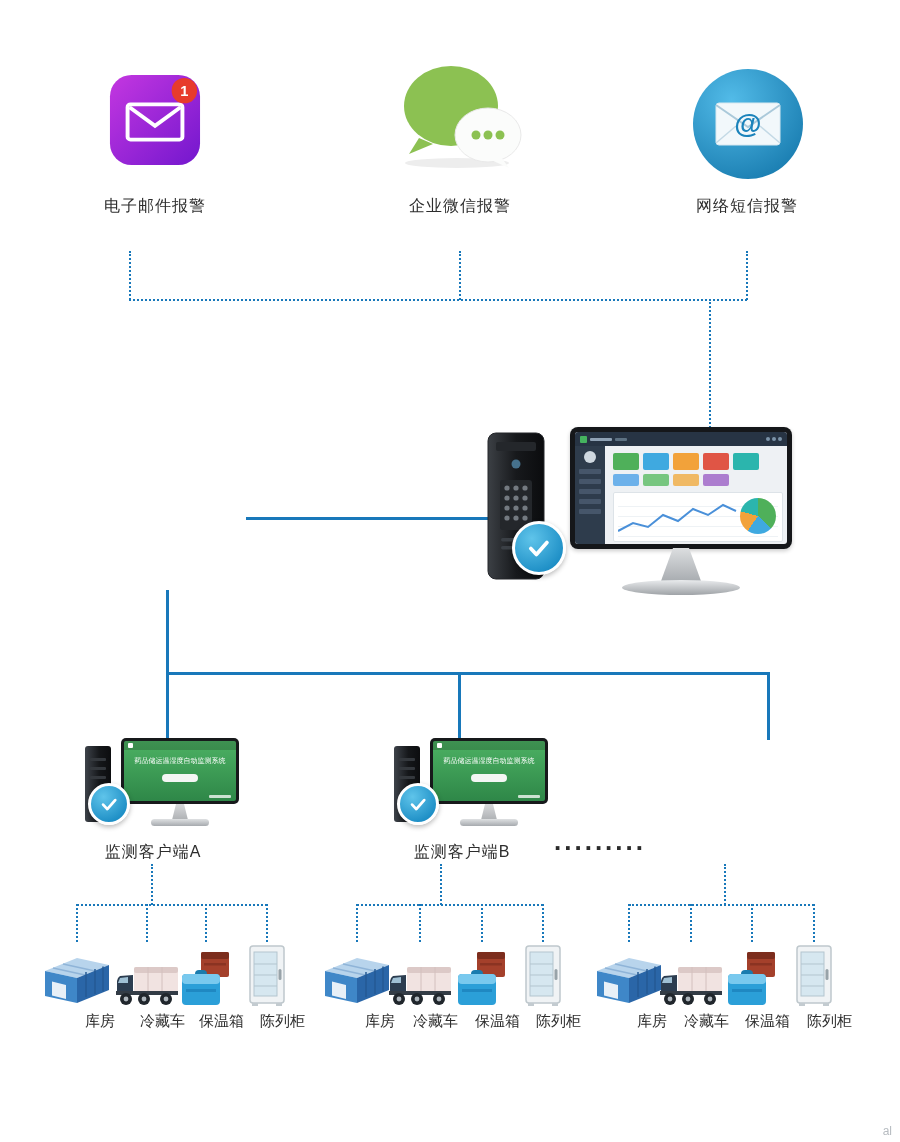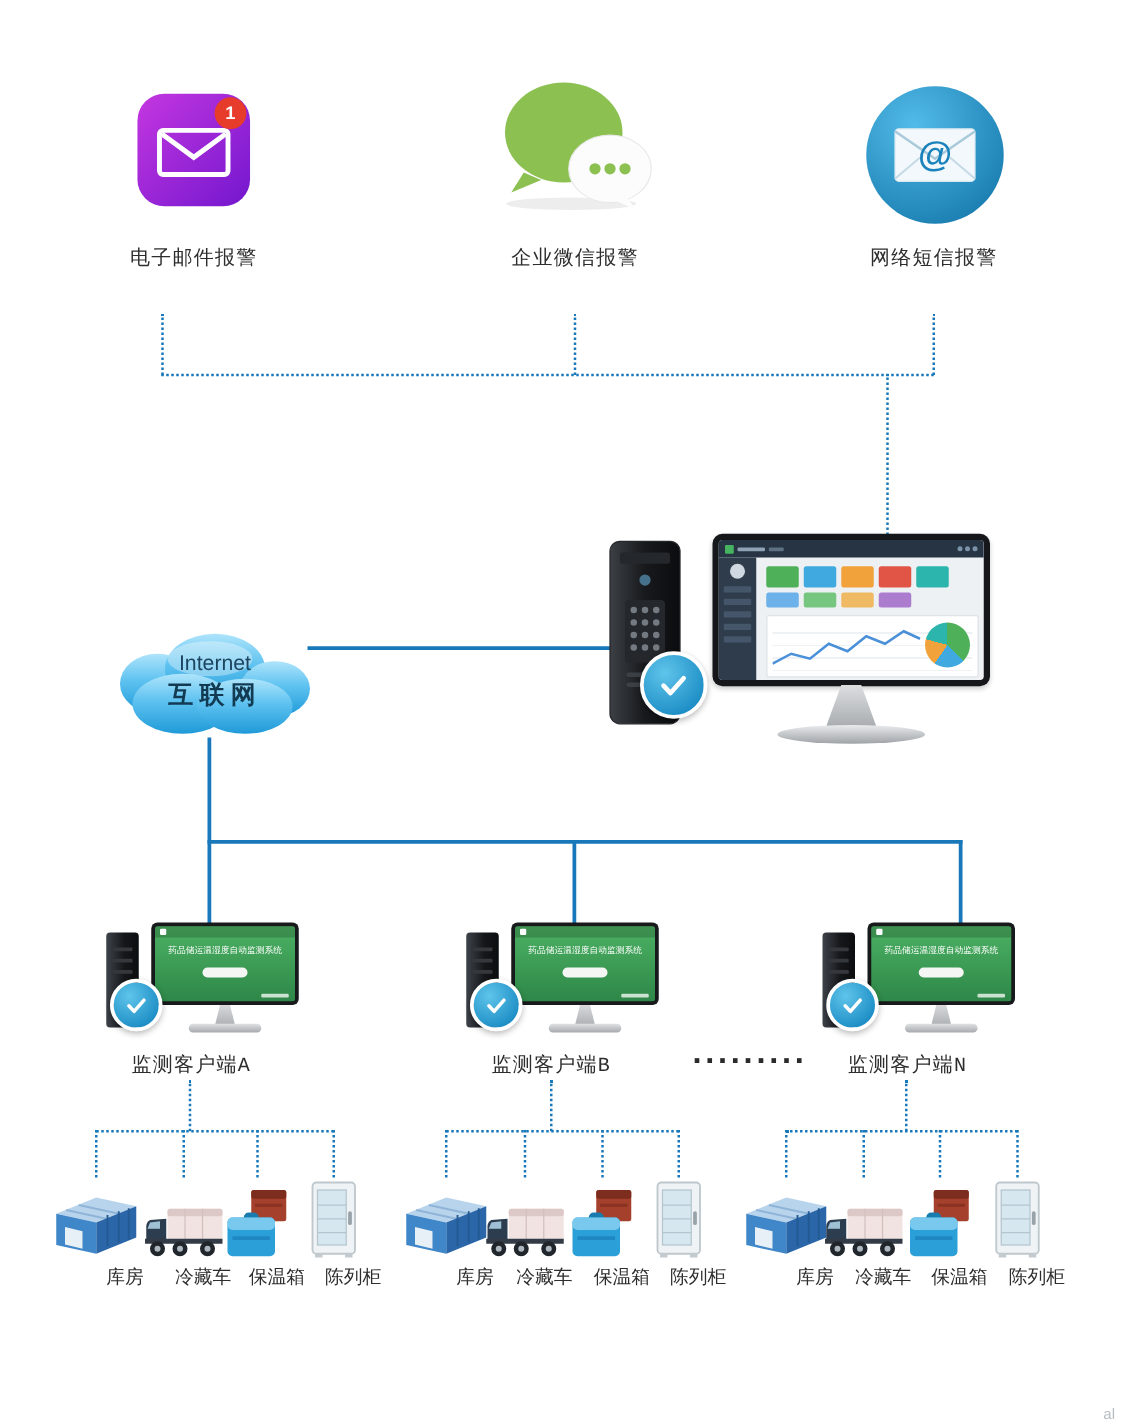--- a/index.html
+++ b/index.html
@@ -59,21 +59,21 @@
            background:linear-gradient(180deg,#4cb163,#2e8748);}
   .chead{position:absolute;top:0;left:0;right:0;height:9px;background:rgba(0,0,0,.18);}
   .clogo{position:absolute;top:2px;left:4px;width:5px;height:5px;background:#fff;border-radius:1px;}
   .ctitle{position:absolute;top:15px;left:0;right:0;text-align:center;color:#fff;font-size:7px;line-height:9px;}
   .cpill{position:absolute;top:33px;left:50%;transform:translateX(-50%);width:36px;height:8px;background:#f4f6f4;border-radius:4px;}
   .cfoot{position:absolute;bottom:3px;right:5px;width:22px;height:3px;background:rgba(255,255,255,.75);border-radius:1px;}
   .cneck{position:absolute;left:89px;top:66px;width:16px;height:16px;background:linear-gradient(#d7d9db,#aeb1b4);
          clip-path:polygon(25% 0,75% 0,100% 100%,0 100%);}
   .cbase{position:absolute;left:68px;top:81px;width:58px;height:7px;border-radius:4px;background:linear-gradient(#dfe1e3,#a6aaae);}
   .check-sm{left:5px;top:45px;width:42px;height:42px;}
-  .nlabel{position:absolute;left:0;top:104px;width:140px;text-align:center;font-size:16px;color:#2d2d2d;letter-spacing:1px;font-family:Liberation Mono, monospace;}
+  .nlabel{position:absolute;left:0;top:104px;width:140px;text-align:center;font-size:16px;color:#2d2d2d;letter-spacing:1px;}
   
   .dev{position:absolute;width:76px;text-align:right;}
   .dico{height:64px;display:flex;align-items:flex-end;justify-content:center;}
   .dlabel{margin-top:4px;font-size:15px;color:#2d2d2d;}
   .wm{position:absolute;right:8px;bottom:4px;font-size:12px;color:#b7bcc1;}
 </style>
 </head>
 <body>
 
 <svg width="0" height="0" style="position:absolute" aria-hidden="true">
@@ -206,34 +206,20 @@
   <svg class="abs" style="left:691px;top:67px" width="114" height="114" viewBox="0 0 114 114">
     <circle cx="57" cy="57" r="55" fill="url(#g-mail)"></circle>
     <rect x="25" y="36" width="64" height="42" rx="3" fill="#f2f8fb" stroke="#d8e8f0" stroke-width="1"></rect>
     <polyline points="25,38 57,60 89,38" fill="none" stroke="#aac9da" stroke-width="2"></polyline>
     <line x1="25" y1="76" x2="45" y2="59" stroke="#c3d9e5" stroke-width="1.5"></line>
     <line x1="89" y1="76" x2="69" y2="59" stroke="#c3d9e5" stroke-width="1.5"></line>
     <text x="57" y="66" text-anchor="middle" font-size="28" font-weight="bold" fill="#1b83bb">@</text>
   </svg>
   <div class="alabel" style="left:667px;top:196px;width:160px">网络短信报警</div>
 
-  <div class="cloud" style="left:88px;top:503px">
-    <svg width="168" height="92" viewBox="0 0 168 92">
-      <g fill="url(#g-cloud)">
-        <ellipse cx="38" cy="44" rx="30" ry="24"></ellipse>
-        <ellipse cx="84" cy="32" rx="40" ry="28"></ellipse>
-        <ellipse cx="132" cy="48" rx="28" ry="22"></ellipse>
-        <ellipse cx="58" cy="60" rx="40" ry="24"></ellipse>
-        <ellipse cx="108" cy="62" rx="38" ry="22"></ellipse>
-      </g>
-      <ellipse cx="80" cy="24" rx="34" ry="14" fill="rgba(255,255,255,0.35)"></ellipse>
-    </svg>
-    <div class="cloud-t1">Internet</div>
-    <div class="cloud-t2">互联网</div>
-  </div>
 
   <svg class="abs" style="left:487px;top:432px" width="58" height="148" viewBox="0 0 58 148">
     <rect x="1" y="1" width="56" height="146" rx="8" fill="url(#g-tower)" stroke="#24262a" stroke-width="1"></rect>
     <rect x="9" y="10" width="40" height="9" rx="2" fill="#24272b"></rect>
     <circle cx="29" cy="32" r="4.5" fill="#46718c"></circle>
     <rect x="13" y="48" width="32" height="50" rx="3" fill="#24272b"></rect>
     <g fill="#747a81">
       <circle cx="20" cy="56" r="2.6"></circle>
         <circle cx="29" cy="56" r="2.6"></circle>
         <circle cx="38" cy="56" r="2.6"></circle>
@@ -320,21 +306,21 @@
     <div class="cneck"></div>
     <div class="cbase"></div>
     <div class="check check-sm">
       <svg viewBox="0 0 24 24">
           <use href="#sym-check"></use>
         </svg>
     </div>
     <div class="nlabel">监测客户端A</div>
   </div>
 
-  <div class="client" style="left:371px;top:738px">
+  <div class="client" style="left:392px;top:738px">
     <div class="ctower">
         <i></i>
         <i></i>
         <i></i>
       </div>
     <div class="cmon">
       <div class="cscreen">
         <div class="chead"></div>
         <div class="clogo"></div>
         <div class="ctitle">药品储运温湿度自动监测系统</div>
@@ -347,44 +333,20 @@
     <div class="check check-sm">
       <svg viewBox="0 0 24 24">
           <use href="#sym-check"></use>
         </svg>
     </div>
     <div class="nlabel">监测客户端B</div>
   </div>
 
   <div class="dots-row" style="left:548px;top:826px;width:104px">.........</div>
 
-  <div class="client" style="left:656px;top:738px">
-    <div class="ctower">
-        <i></i>
-        <i></i>
-        <i></i>
-      </div>
-    <div class="cmon">
-      <div class="cscreen">
-        <div class="chead"></div>
-        <div class="clogo"></div>
-        <div class="ctitle">药品储运温湿度自动监测系统</div>
-        <div class="cpill"></div>
-        <div class="cfoot"></div>
-      </div>
-    </div>
-    <div class="cneck"></div>
-    <div class="cbase"></div>
-    <div class="check check-sm">
-      <svg viewBox="0 0 24 24">
-          <use href="#sym-check"></use>
-        </svg>
-    </div>
-    <div class="nlabel">监测客户端N</div>
-  </div>
 
   <div class="dev" style="left:39px;top:944px">
     <div class="dico">
         <svg width="70" height="58" viewBox="0 0 70 58">
           <use href="#sym-warehouse"></use>
         </svg>
       </div>
     <div class="dlabel">库房</div>
   </div>
   <div class="dev" style="left:109px;top:944px">

